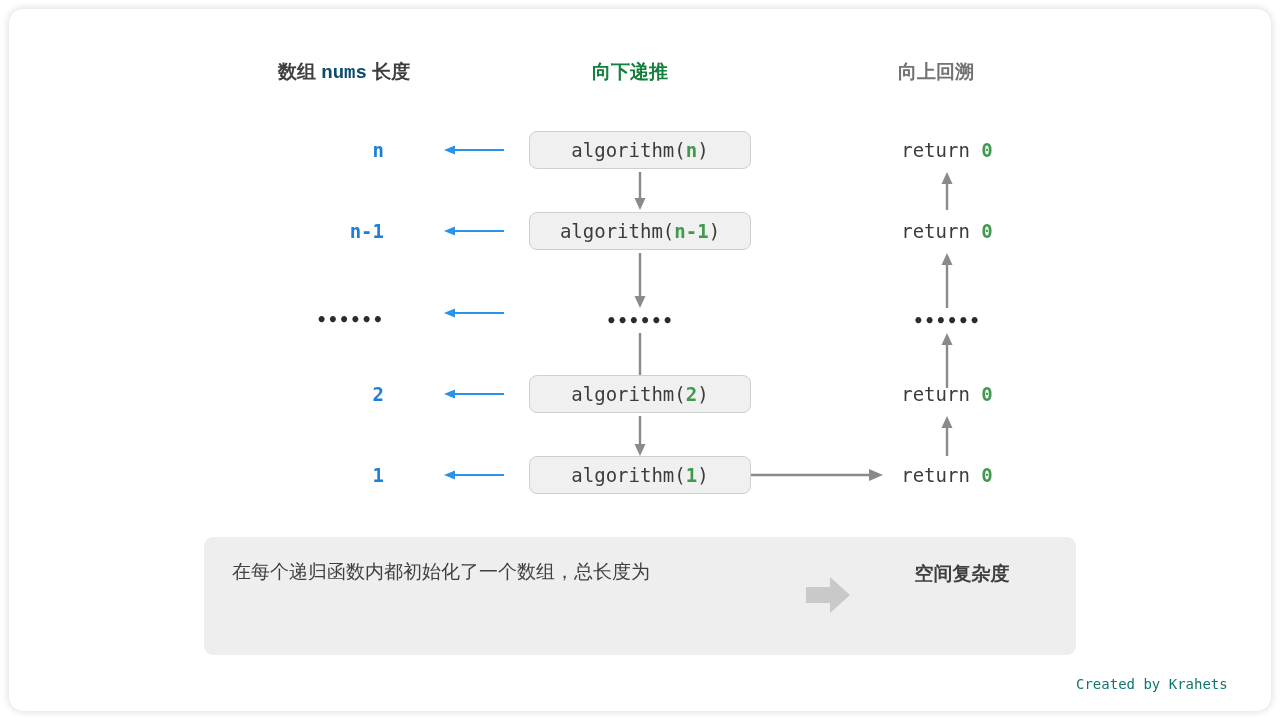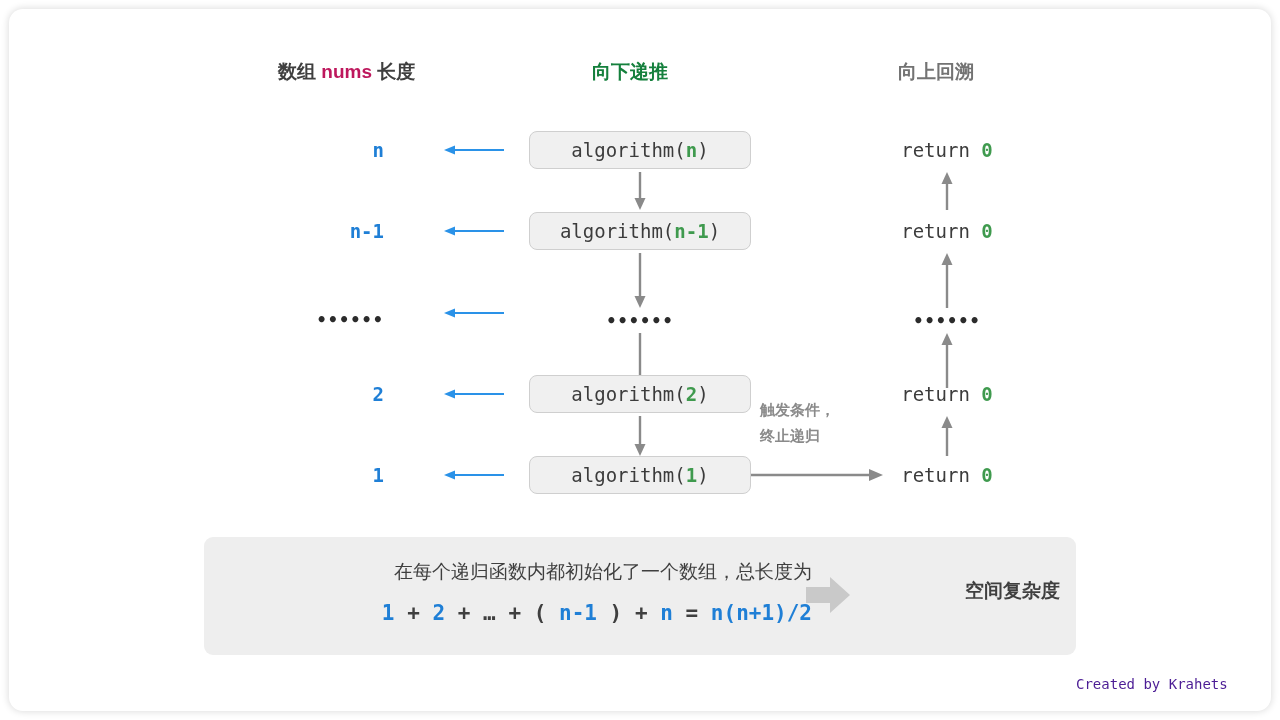--- a/index.html
+++ b/index.html
@@ -39,22 +39,22 @@
     font-weight: bold;
     font-size: 19px;
     white-space: nowrap;
   }
   #hdr-left {
     left: 278px;
     top: 59px;
     color: #3f3f3f;
   }
   #hdr-left .nums {
-    color: #be185d;
-    font-family: Liberation Sans, sans-serif;
+    color: #0c4a6e;
+    font-family: Liberation Mono, monospace;
     font-weight: bold;
   }
   #hdr-mid {
     left: 592px;
     top: 59px;
     color: #15803d;
   }
   #hdr-right {
     left: 898px;
     top: 59px;
@@ -201,21 +201,21 @@
     height: 118px;
     box-sizing: border-box;
     background: #eeeeee;
     border-radius: 9px;
   }
   #summary-text {
     position: absolute;
     left: 28px;
     top: 20px;
     width: 580px;
-    text-align: right;
+    text-align: left;
   }
   #summary-line1 {
     font-size: 19px;
     color: #3f3f3f;
     line-height: 30px;
     white-space: nowrap;
   }
   #summary-formula {
     margin-top: 14px;
     font-family: "DejaVu Sans Mono", "Liberation Mono", monospace;
@@ -233,22 +233,21 @@
     top: 36px;
     width: 48px;
     height: 44px;
   }
 
   #complexity {
     position: absolute;
     left: 660px;
     top: 22px;
     width: 196px;
-    text-align: right;
-    margin-top: 17px;
+    text-align: center;
   }
   #complexity-title {
     font-size: 19px;
     font-weight: bold;
     color: #3f3f3f;
     line-height: 30px;
     white-space: nowrap;
   }
   #complexity-value {
     margin-top: 10px;
@@ -264,21 +263,21 @@
     font-size: 0.72em;
   }
 
   
   #credit {
     position: absolute;
     left: 1076px;
     top: 676px;
     font-family: "DejaVu Sans Mono", "Liberation Mono", monospace;
     font-size: 14px;
-    color: #4c1d95;
+    color: #0f766e;
     white-space: nowrap;
   }
 </style>
 </head>
 <body>
 
 <div id="canvas">
   <div id="frame"></div>
 
   <div class="col-header" id="hdr-left">
@@ -423,29 +422,24 @@
     <span class="zero">0</span>
   </div>
 
   <div id="base-arrow">
     <svg width="132" height="20" viewBox="0 0 132 20">
       <line x1="0" y1="10" x2="120" y2="10" stroke="#8a8a8a" stroke-width="2.4"></line>
       <polygon points="132,10 118,4 118,16" fill="#8a8a8a"></polygon>
     </svg>
   </div>
 
-  <div id="trigger-note">
-    <div>触发条件，</div>
-    <div>终止递归</div>
-  </div>
 
   <div id="summary-box">
     <div id="summary-text">
       <div id="summary-line1">在每个递归函数内都初始化了一个数组，总长度为</div>
-      <div id="summary-formula"><span class="b">1</span> <span class="op">+</span> <span class="b">2</span> <span class="op">+</span> <span class="op">…</span> <span class="op">+</span> <span class="op">(</span> <span class="b">n-1</span> <span class="op">)</span> <span class="op">+</span> <span class="b">n</span> <span class="op">=</span> <span class="b">n(n+1)/2</span></div>
     </div>
 
     <div id="big-arrow">
       <svg width="48" height="44" viewBox="0 0 48 44">
         <polygon points="2,14 26,14 26,4 46,22 26,40 26,30 2,30" fill="#c9c9c9"></polygon>
       </svg>
     </div>
 
     <div id="complexity">
       <div id="complexity-title">空间复杂度</div>

